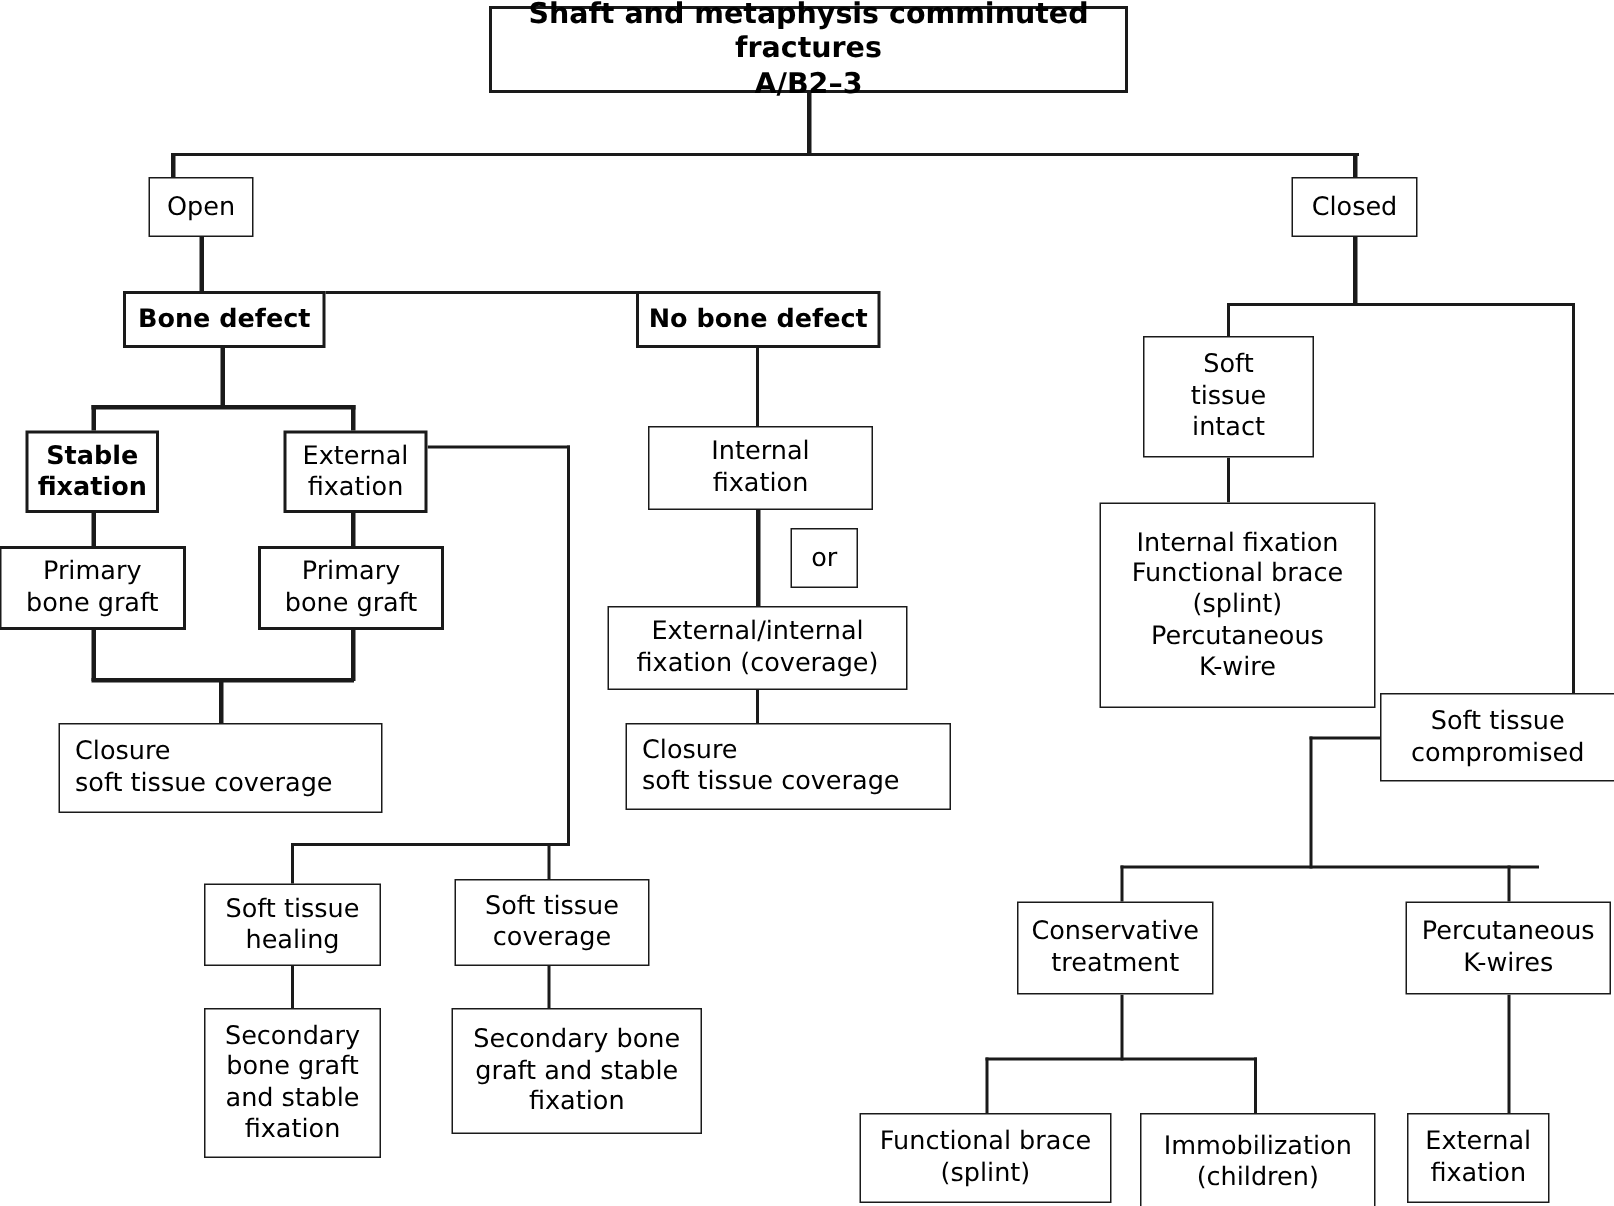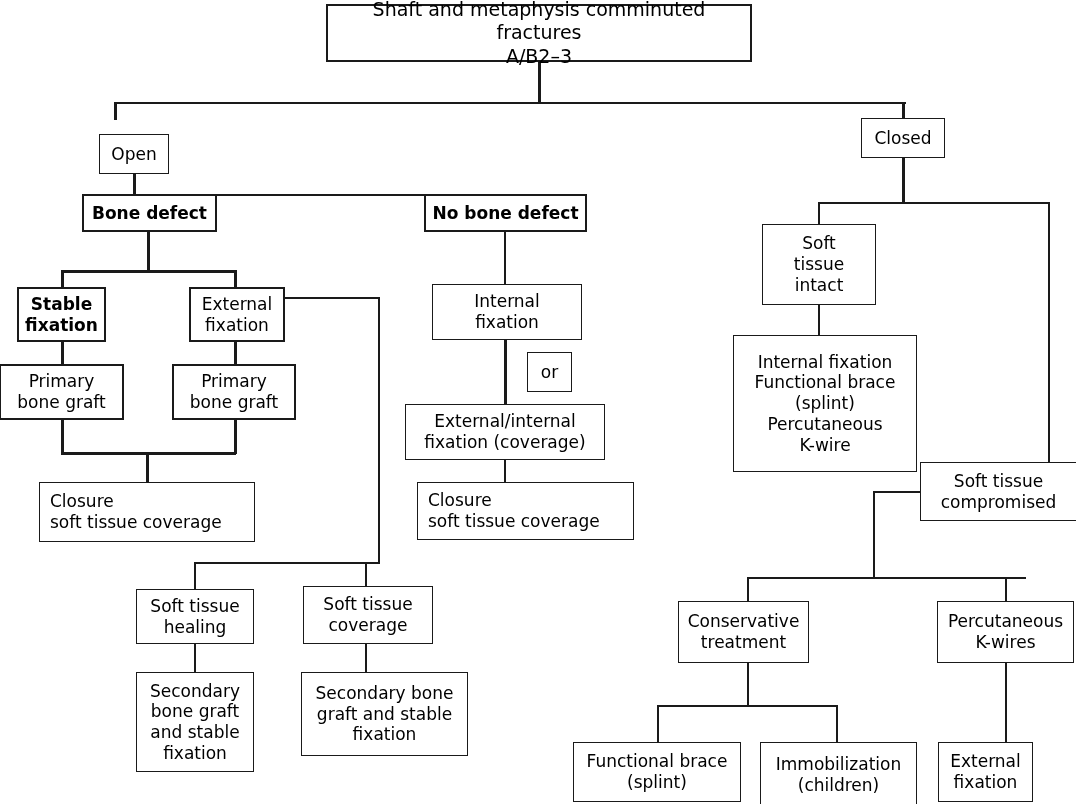--- a/index.html
+++ b/index.html
@@ -35,21 +35,21 @@
   }
   .node.thick {
     border-width: 2.2px;
   }
   .node.lefttext {
     justify-content: flex-start;
     text-align: left;
     padding-left: 10px;
   }
   .node.title {
-    font-weight: normal;
+    font-weight: bold;
     font-size: 19px;
   }
   .edge {
     position: absolute;
     background: #1a1a1a;
     z-index: 1;
   }
   .edge.h { height: 2px; }
   .edge.v { width: 2px; }
   .edge.thin.h { height: 1.6px; }
@@ -116,21 +116,21 @@
   <div class="edge v thin" style="left:747px; top:663px; height:44px;"></div>
   <div class="edge h thin" style="left:657px; top:705px; width:181px;"></div>
   <div class="edge v thin" style="left:657px; top:705px; height:38px;"></div>
   <div class="edge v thin" style="left:836px; top:705px; height:38px;"></div>
 
   <div class="edge v thin" style="left:1005px; top:663px; height:80px;"></div>
 
   <div class="node title thick" style="left:326px; top:4px; width:426px; height:58px;">Shaft and metaphysis comminuted fractures
 A/B2–3</div>
 
-  <div class="node" style="left:99px; top:118px; width:70px; height:40px;margin-top:16px;">Open</div>
+  <div class="node" style="left:99px; top:118px; width:70px; height:40px;">Open</div>
 
   <div class="node" style="left:861px; top:118px; width:84px; height:40px;">Closed</div>
 
   <div class="node bold thick" style="left:82px; top:194px; width:135px; height:38px;">Bone defect</div>
 
   <div class="node bold thick" style="left:424px; top:194px; width:163px; height:38px;">No bone defect</div>
 
   <div class="node thick" style="left:17px; top:287px; width:89px; height:55px;font-weight:bold;">Stable
 fixation</div>
 

